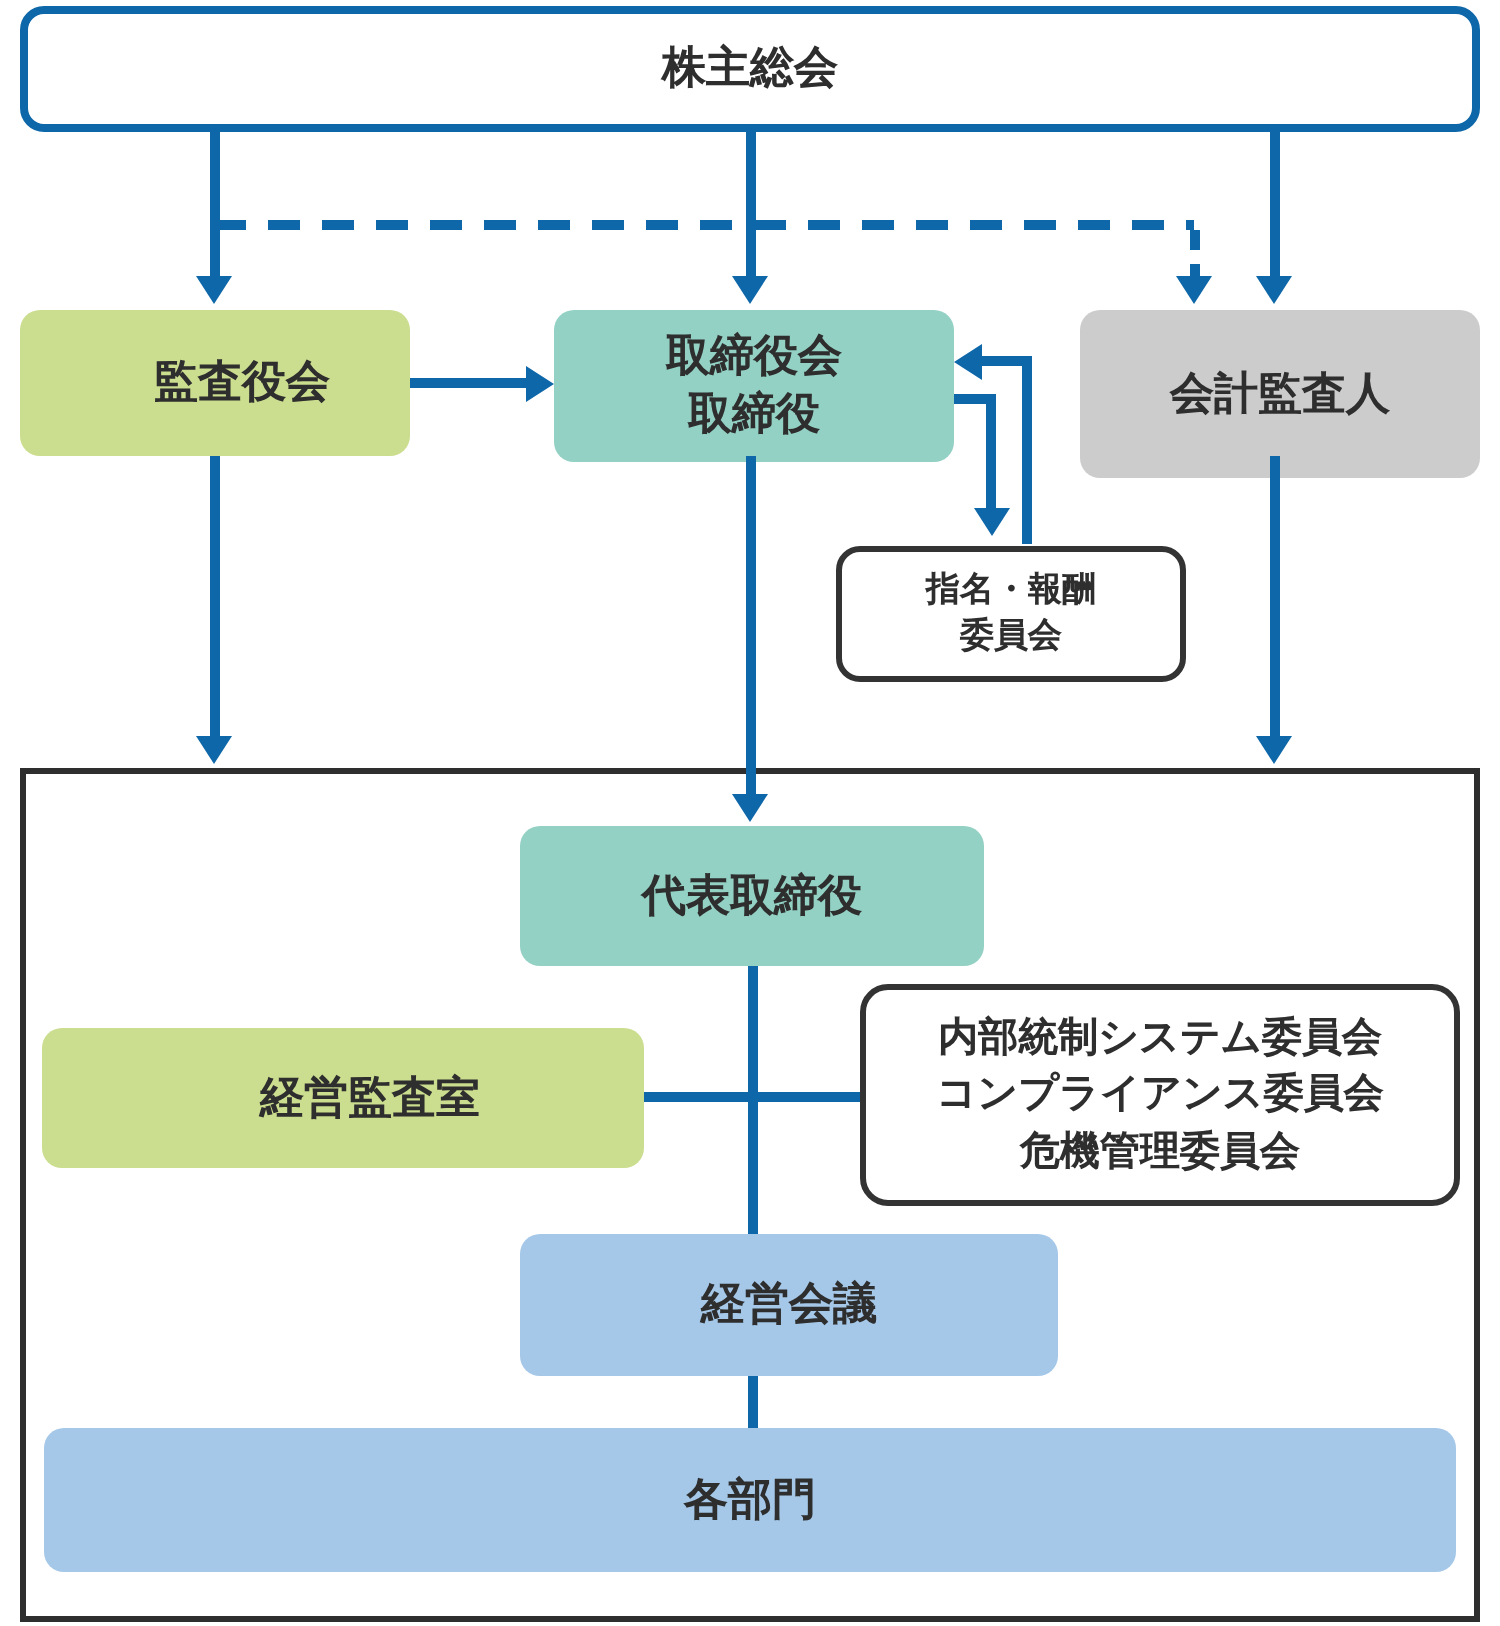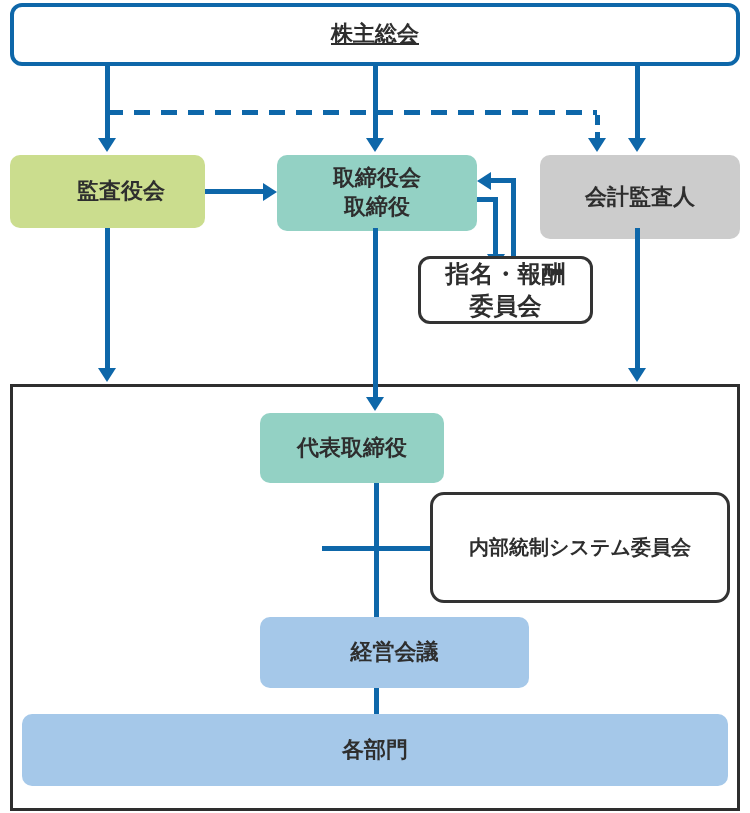--- a/index.html
+++ b/index.html
@@ -3,32 +3,32 @@
 <meta charset="utf-8">
 <style>
   html,body{margin:0;padding:0;background:#fff;}
   body{width:750px;height:813px;font-family:"Liberation Sans","DejaVu Sans",sans-serif;}
   .stage{position:relative;width:750px;height:813px;background:#fff;overflow:hidden;}
 
   .box{position:absolute;display:flex;flex-direction:column;align-items:center;justify-content:center;
        font-weight:bold;color:#2e2e2e;text-align:center;border-radius:10px;font-size:22px;line-height:1.3;
        box-sizing:border-box;}
   .shareholders{left:10px;top:3px;width:730px;height:63px;background:#fff;
-       border:4px solid #0e67a9;border-radius:12px;text-decoration:underline;}
+       border:4px solid #0e67a9;border-radius:12px;}
   .green{background:#cbdd8e;padding-left:27px;}
   .teal{background:#93d1c4;}
   .gray{background:#cccccc;}
   .lightblue{background:#a5c8e9;}
   .outline{background:#fff;border:3px solid #333;}
 
   .audit-board{left:10px;top:155px;width:195px;height:73px;}
   .board{left:277px;top:155px;width:200px;height:76px;}
   .accounting{left:540px;top:155px;width:200px;height:84px;}
-  .nomination{left:418px;top:256px;width:175px;height:68px;font-size:24px;border-radius:12px;line-height:1.35;}
-  .representative{left:260px;top:413px;width:184px;height:70px;}
+  .nomination{left:418px;top:273px;width:175px;height:68px;font-size:17px;border-radius:12px;line-height:1.35;}
+  .representative{left:260px;top:413px;width:232px;height:70px;}
   .mgmt-audit{left:21px;top:514px;width:301px;height:70px;}
   .committees{left:430px;top:492px;width:300px;height:111px;font-size:20px;line-height:1.42;border-radius:14px;}
   .meeting{left:260px;top:617px;width:269px;height:71px;}
   .departments{left:22px;top:714px;width:706px;height:72px;text-align:right;}
 
   .container-box{position:absolute;left:10px;top:384px;width:730px;height:427px;
        border:3px solid #2e2e2e;box-sizing:border-box;background:#fff;}
 
   .hline,.vline{position:absolute;background:#0e67a9;}
   .dash-h{position:absolute;height:5px;
@@ -101,23 +101,28 @@
   <div class="arr down" style="left:366px;top:397px;"></div>
 
   <div class="box teal representative">
     <span>代表取締役</span>
   </div>
 
   <div class="vline" style="left:374px;top:483px;width:5px;height:134px;"></div>
 
   <div class="hline" style="left:322px;top:546px;width:108px;height:5px;"></div>
 
+  <div class="box green mgmt-audit">
+    <span>経営監査室</span>
+  </div>
 
   <div class="box outline committees">
     <span>内部統制システム委員会</span>
+    <span>コンプライアンス委員会</span>
+    <span>危機管理委員会</span>
   </div>
 
   <div class="box lightblue meeting">
     <span>経営会議</span>
   </div>
 
   <div class="vline" style="left:374px;top:688px;width:5px;height:26px;"></div>
 
   <div class="box lightblue departments">
     <span>各部門</span>

